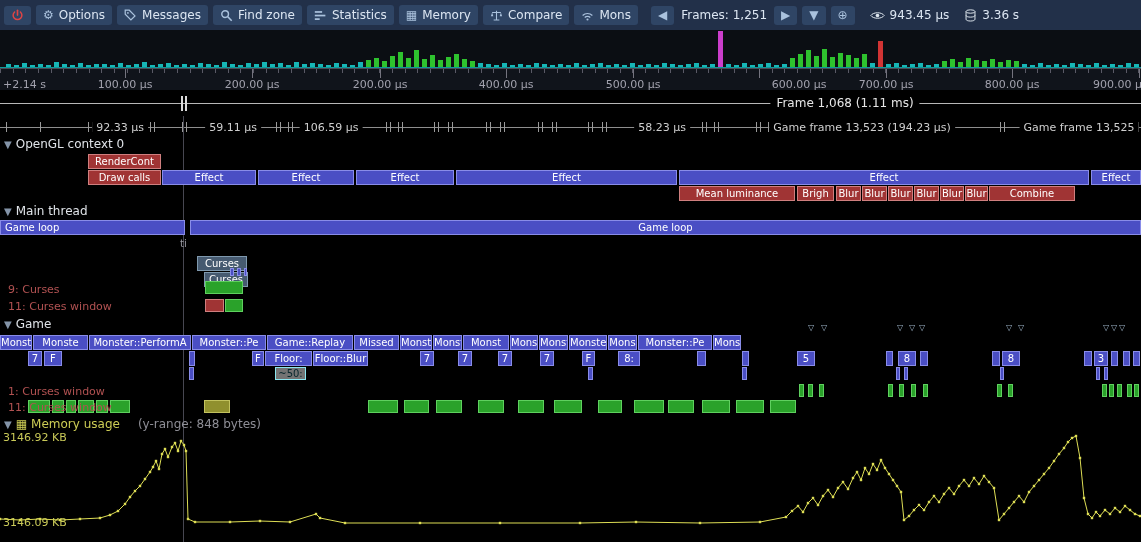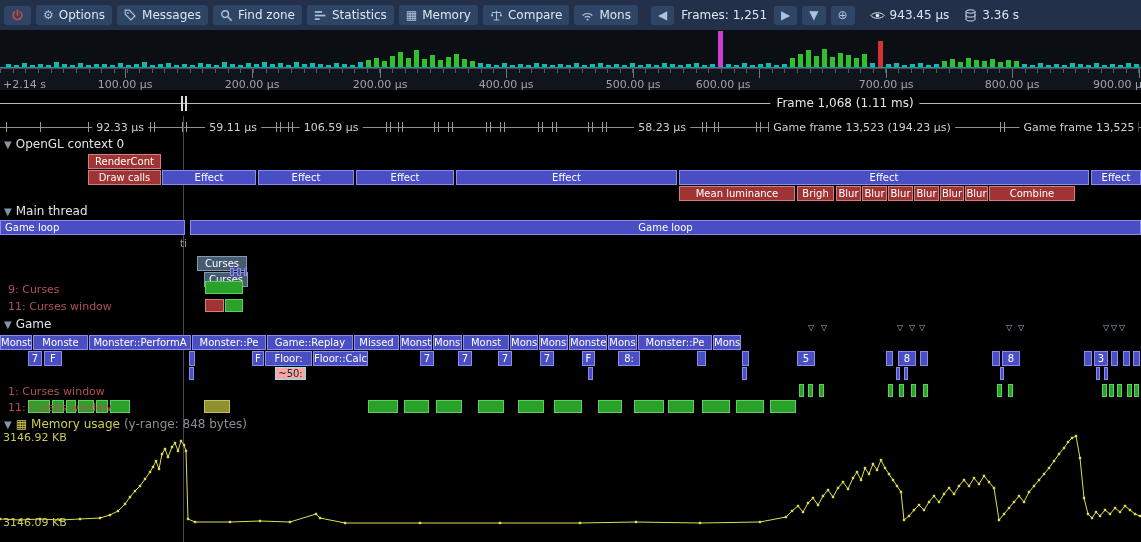--- a/index.html
+++ b/index.html
@@ -42,33 +42,33 @@
   
   .sechdr{position:absolute;font-size:12px;color:#dfe3e8;white-space:nowrap;z-index:2;}
   .sechdr .arr{color:#8494a8;margin-right:4px;font-size:10px;}
   .zone{position:absolute;border:1px solid;font-size:10px;color:#fff;text-align:center;
         overflow:hidden;white-space:nowrap;box-sizing:border-box;z-index:2;}
   .zone.left{text-align:left;padding-left:4px;}
   .c-purple{background:#4a4ec4;border-color:#898ce8;}
   .c-red{background:#a03434;border-color:#cf7f7f;}
   .c-green{background:#2aa22a;border-color:#5fd05f;}
   .c-slate{background:#465a70;border-color:#7f99ae;margin-top:20px;}
-  .c-cyan{background:#fca5a5;border-color:#8ae6f0;color:#06262c;}
+  .c-cyan{background:#737373;border-color:#8ae6f0;color:#06262c;}
   .c-olive{background:#90902e;border-color:#c2c25e;}
   .tlabel{position:absolute;font-size:11px;color:#b25252;white-space:nowrap;z-index:3;}
   .dimtxt{position:absolute;font-size:10px;color:#9a9aa2;z-index:2;}
   .marker{position:absolute;font-size:8px;color:#9ab0c4;z-index:2;line-height:8px;}
   #vline{position:absolute;width:1px;background:#474751;z-index:1;}
 
   
   #memory-header{position:absolute;top:417px;left:4px;font-size:12px;white-space:nowrap;z-index:2;}
   #memory-header .arr{color:#8494a8;margin-right:4px;font-size:10px;}
   #memory-header .mico{color:#cdcd55;margin-right:4px;}
   #memory-header .mtitle{color:#cdcd55;}
-  #memory-header .mnote{color:#8e8e96;margin-left:4px;}
+  #memory-header .mnote{color:#8e8e96;margin-left:18px;}
   #mem-max{position:absolute;top:431px;left:3px;font-size:11px;color:#c9c958;z-index:2;}
   #mem-min{position:absolute;top:516px;left:3px;font-size:11px;color:#c9c958;z-index:2;}
   #mplot{position:absolute;top:431px;left:0;z-index:2;}
 </style>
 </head>
 <body>
 
 <div id="app" data-interactable="false">
   <div id="toolbar" data-interactable="false">
       <div class="tbtn" data-interactable="true">
@@ -396,21 +396,21 @@
       <div class="mtick" data-interactable="false" style="left: 759px; height: 9px; background: rgb(116, 116, 127);"></div>
       <div class="mtick" data-interactable="false" style="left: 886px; height: 9px; background: rgb(116, 116, 127);"></div>
       <div class="mtick" data-interactable="false" style="left: 1012px; height: 9px; background: rgb(116, 116, 127);"></div>
       <div class="mtick" data-interactable="false" style="left: 1139px; height: 9px; background: rgb(116, 116, 127);"></div>
       <div class="alabel left" data-interactable="false" style="left: 3px;">+2.14 s</div>
       <div class="alabel" data-interactable="false" style="left: 125px;">100.00 μs</div>
       <div class="alabel" data-interactable="false" style="left: 252px;">200.00 μs</div>
       <div class="alabel" data-interactable="false" style="left: 380px;">200.00 μs</div>
       <div class="alabel" data-interactable="false" style="left: 506px;">400.00 μs</div>
       <div class="alabel" data-interactable="false" style="left: 633px;">500.00 μs</div>
-      <div class="alabel" data-interactable="false" style="left: 723px;">600.00 μs</div>
+      <div class="alabel" data-interactable="false" style="left: 799px;">600.00 μs</div>
       <div class="alabel" data-interactable="false" style="left: 886px;">700.00 μs</div>
       <div class="alabel" data-interactable="false" style="left: 1012px;">800.00 μs</div>
       <div class="alabel left" data-interactable="false" style="left: 1093px;">900.00 μs</div>
     </div>
 
   <div id="band1-line" class="hline" data-interactable="false"></div>
   <span id="band1-label" data-interactable="true" style="left: 845px;">Frame 1,068 (1.11 ms)</span>
   <div id="band2-line" class="hline" data-interactable="false"></div>
 
   <div id="memory-header" data-interactable="true">
@@ -636,21 +636,21 @@
     <div class="zone c-purple" data-interactable="true" style="left: 539px; top: 335px; width: 29px; height: 15px; line-height: 13px;">Monst</div>
     <div class="zone c-purple" data-interactable="true" style="left: 569px; top: 335px; width: 38px; height: 15px; line-height: 13px;">Monste</div>
     <div class="zone c-purple" data-interactable="true" style="left: 608px; top: 335px; width: 29px; height: 15px; line-height: 13px;">Mons</div>
     <div class="zone c-purple" data-interactable="true" style="left: 638px; top: 335px; width: 74px; height: 15px; line-height: 13px;">Monster::Pe</div>
     <div class="zone c-purple" data-interactable="true" style="left: 713px; top: 335px; width: 28px; height: 15px; line-height: 13px;">Mons</div>
     <div class="zone c-purple" data-interactable="true" style="left: 28px; top: 351px; width: 14px; height: 15px; line-height: 13px;">7</div>
     <div class="zone c-purple" data-interactable="true" style="left: 44px; top: 351px; width: 18px; height: 15px; line-height: 13px;">F</div>
     <div class="zone c-purple" data-interactable="true" style="left: 189px; top: 351px; width: 6px; height: 15px; line-height: 13px;"></div>
     <div class="zone c-purple" data-interactable="true" style="left: 252px; top: 351px; width: 12px; height: 15px; line-height: 13px;">F</div>
     <div class="zone c-purple" data-interactable="true" style="left: 265px; top: 351px; width: 47px; height: 15px; line-height: 13px;">Floor:</div>
-    <div class="zone c-purple" data-interactable="true" style="left: 313px; top: 351px; width: 55px; height: 15px; line-height: 13px;">Floor::Calc</div>
+    <div class="zone c-purple" data-interactable="true" style="left: 313px; top: 351px; width: 55px; height: 15px; line-height: 13px;">Floor::Blur</div>
     <div class="zone c-purple" data-interactable="true" style="left: 420px; top: 351px; width: 14px; height: 15px; line-height: 13px;">7</div>
     <div class="zone c-purple" data-interactable="true" style="left: 458px; top: 351px; width: 14px; height: 15px; line-height: 13px;">7</div>
     <div class="zone c-purple" data-interactable="true" style="left: 498px; top: 351px; width: 14px; height: 15px; line-height: 13px;">7</div>
     <div class="zone c-purple" data-interactable="true" style="left: 540px; top: 351px; width: 14px; height: 15px; line-height: 13px;">7</div>
     <div class="zone c-purple" data-interactable="true" style="left: 582px; top: 351px; width: 13px; height: 15px; line-height: 13px;">F</div>
     <div class="zone c-purple" data-interactable="true" style="left: 618px; top: 351px; width: 22px; height: 15px; line-height: 13px;">8:</div>
     <div class="zone c-purple" data-interactable="true" style="left: 697px; top: 351px; width: 9px; height: 15px; line-height: 13px;"></div>
     <div class="zone c-purple" data-interactable="true" style="left: 742px; top: 351px; width: 7px; height: 15px; line-height: 13px;"></div>
     <div class="zone c-purple" data-interactable="true" style="left: 797px; top: 351px; width: 18px; height: 15px; line-height: 13px;">5</div>
     <div class="zone c-purple" data-interactable="true" style="left: 886px; top: 351px; width: 7px; height: 15px; line-height: 13px;"></div>

